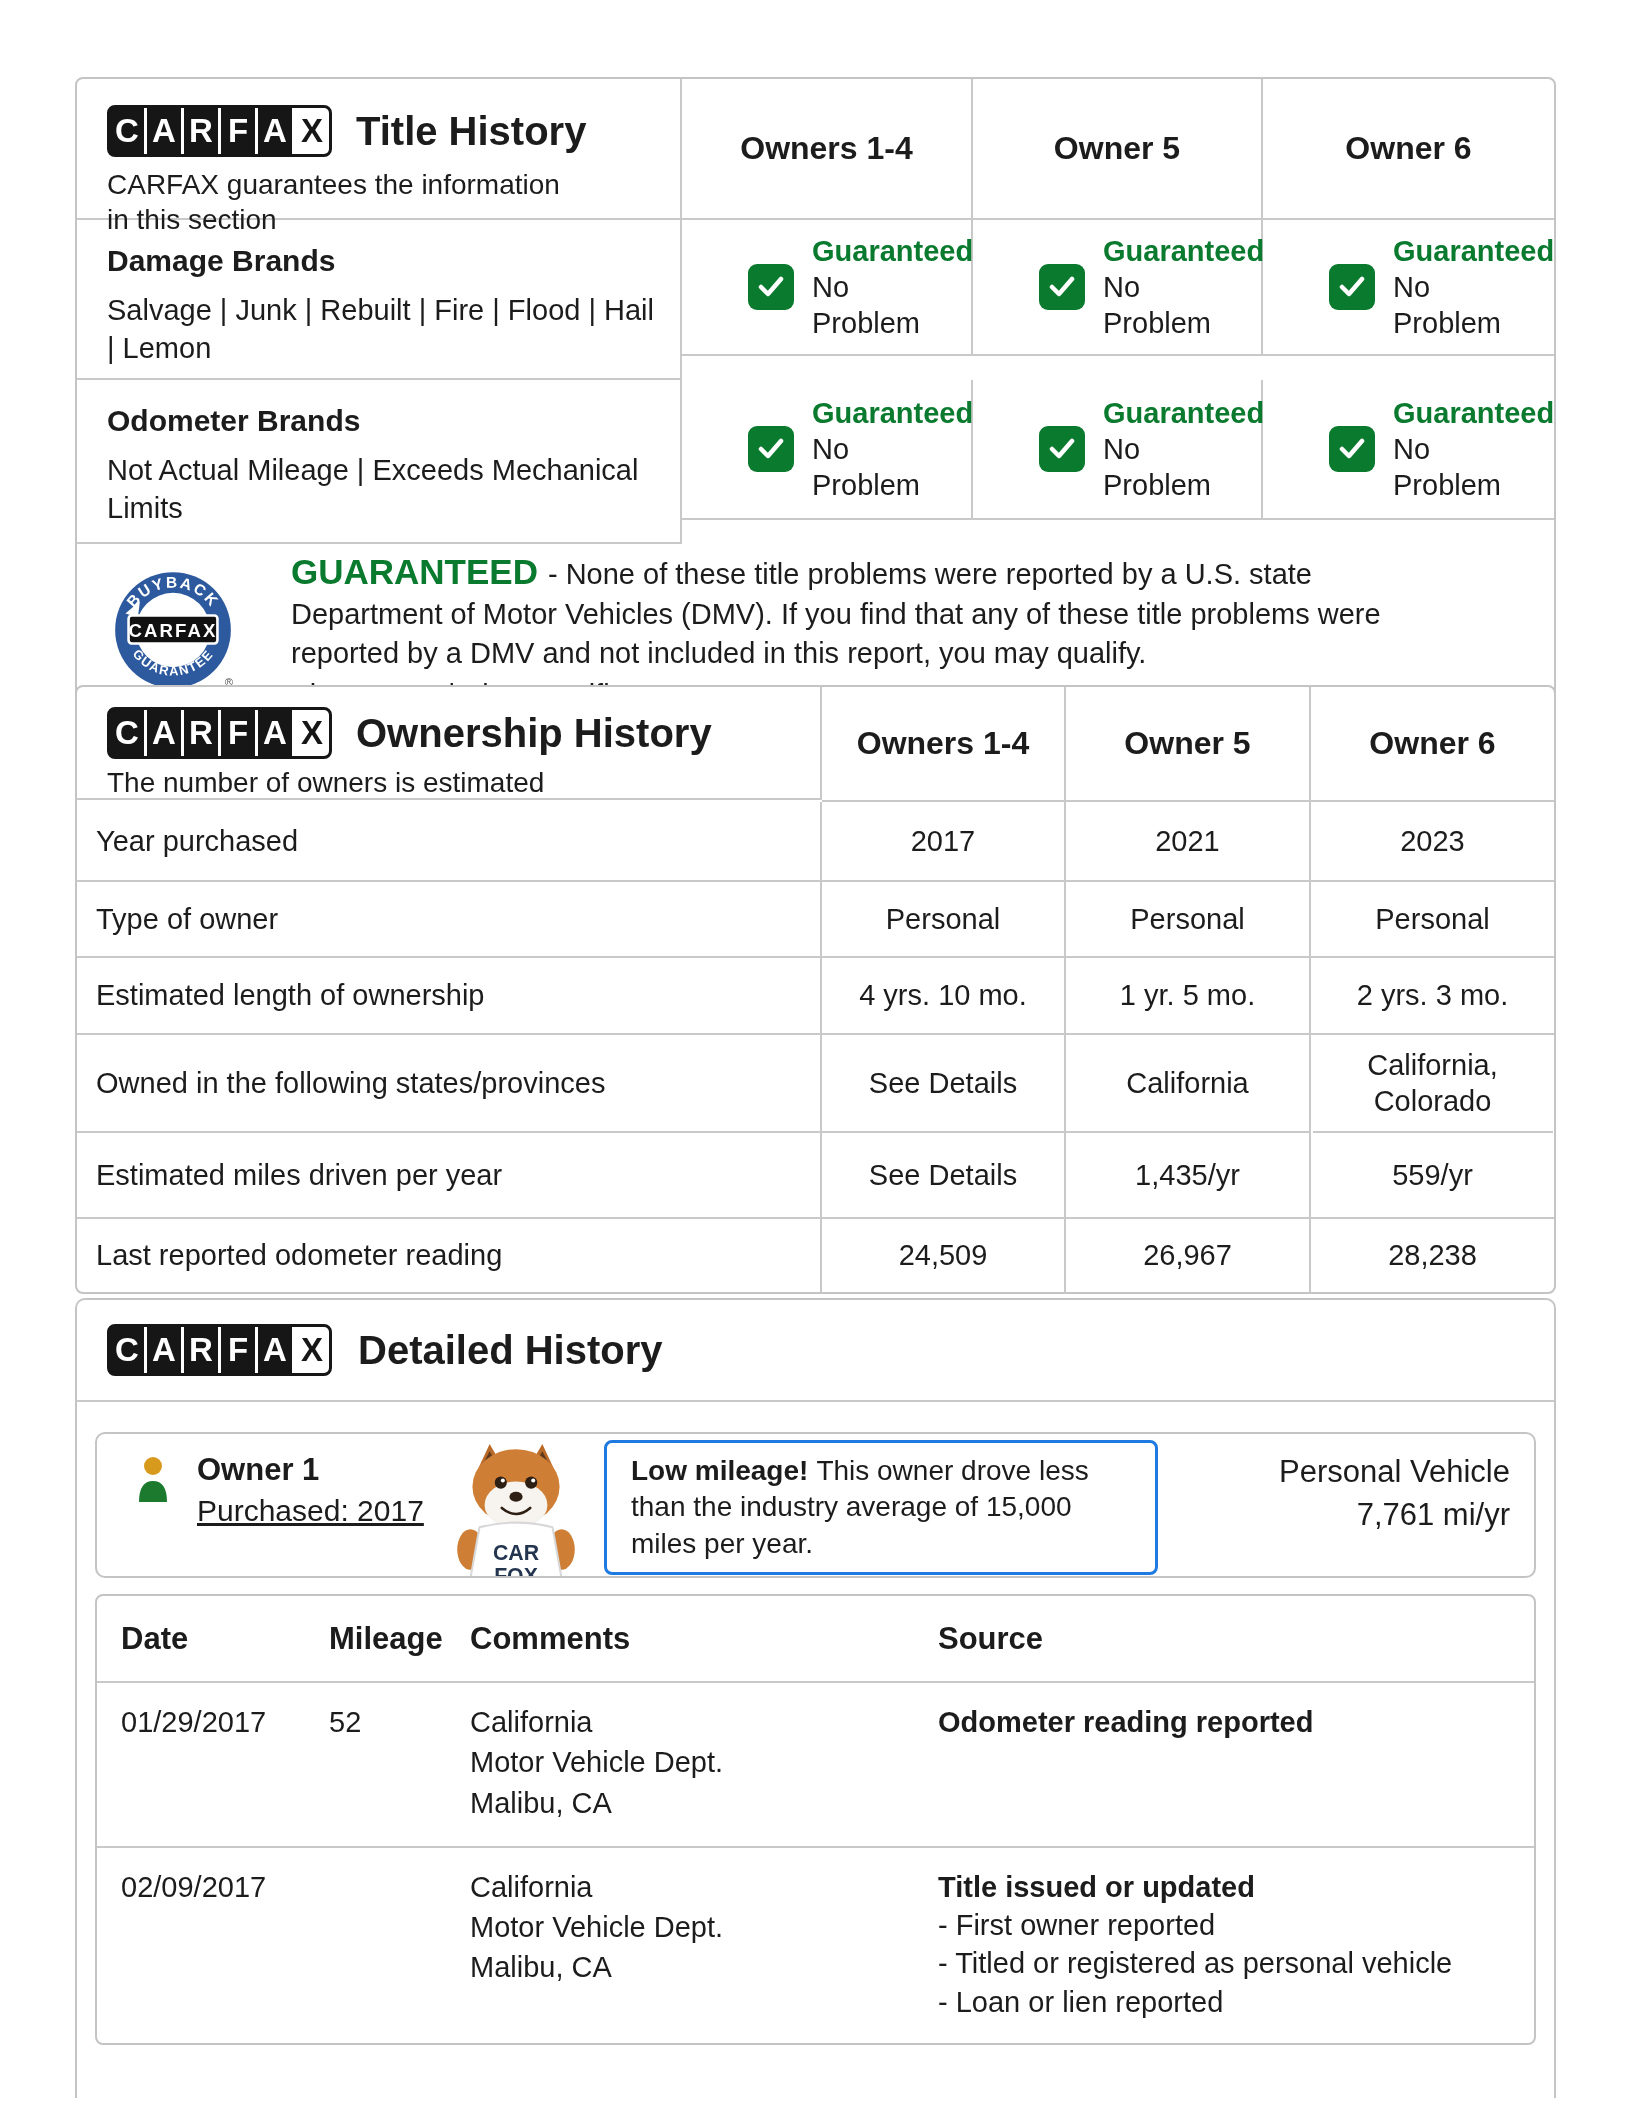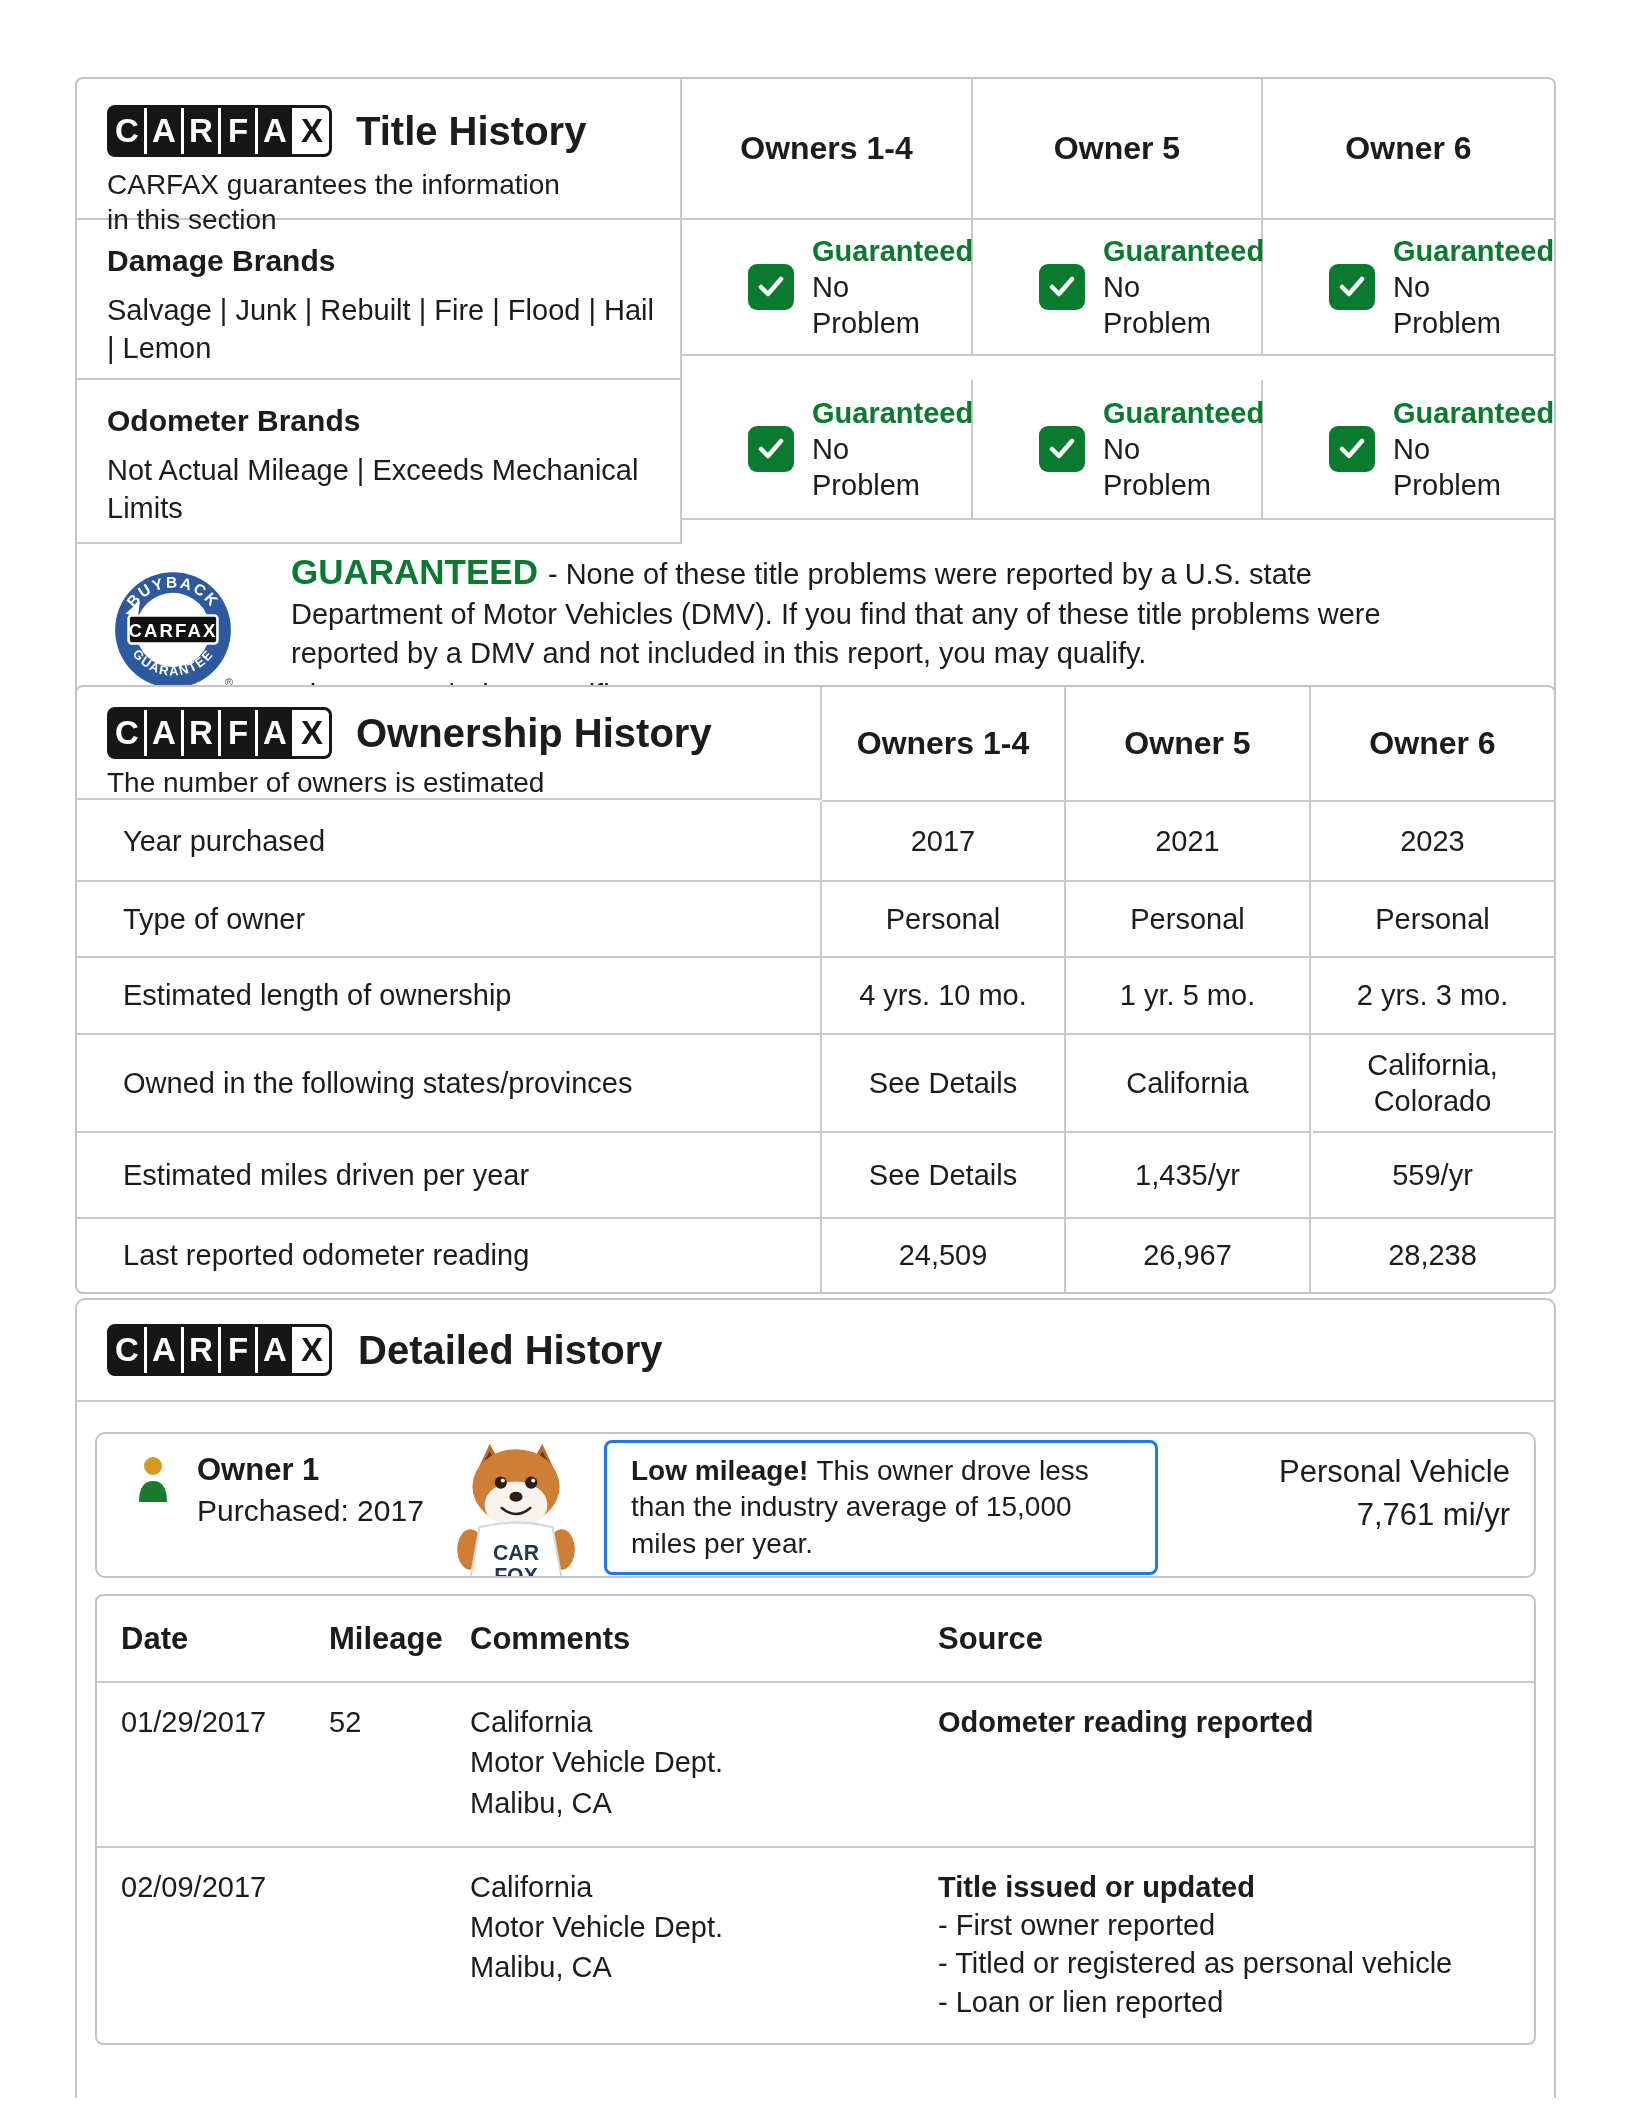--- a/index.html
+++ b/index.html
@@ -35,33 +35,33 @@
   .note-row{grid-column:1/5;display:flex;align-items:center;gap:56px;padding:18px 40px 18px 34px;height:172px;box-sizing:border-box;}
   .note-text{font-size:29px;line-height:1.35;max-width:1180px;}
   .note-strong{color:#0a7a2f;font-weight:bold;font-size:35px;margin-right:10px;}
   .note-links{margin-top:6px;font-size:29px;}
   .note-links span[data-name$="link"]{cursor:pointer;}
 
   
   #ownership-history{top:685px;}
   .oh-grid{display:grid;grid-template-columns:745px 244px 245px 243px;}
   .oh-hdr{display:flex;align-items:center;justify-content:center;font-size:32px;font-weight:bold;height:113px;}
-  .oh-label{display:flex;align-items:center;padding-left:46px;font-size:29px;}
+  .oh-label{display:flex;align-items:center;padding-left:19px;font-size:29px;}
   .oh-val{display:flex;align-items:center;justify-content:center;font-size:29px;text-align:center;line-height:1.25;padding:0 10px;}
   .r72{height:74px;}.r96{height:96px;}
 
   
   #detailed-history{top:1298px;height:798px;border-bottom:none;border-radius:10px 10px 0 0;}
   .dh-header{height:100px;border-bottom:2px solid #c9c9c9;display:flex;align-items:center;gap:26px;padding-left:30px;}
   .dh-title{font-size:40px;font-weight:bold;}
   .dh-body{padding:30px 18px 0;}
   .owner-card{position:relative;height:142px;border:2px solid #c4c4c4;border-radius:10px;overflow:hidden;}
   .owner-name{position:absolute;left:100px;top:18px;}
   .owner-name .n1{font-size:31px;font-weight:bold;}
-  .owner-name .n2{font-size:30px;margin-top:6px;}
+  .owner-name .n2{font-size:30px;margin-top:6px;text-decoration:underline;}
   .person-icon{position:absolute;left:38px;top:22px;}
   .fox{position:absolute;left:348px;top:4px;}
   .callout{position:absolute;left:507px;top:6px;width:500px;border:3px solid #1e7ae0;border-radius:8px;
            padding:10px 24px;font-size:28px;line-height:1.3;}
   .callout b{margin-right:8px;}
   .veh-block{position:absolute;right:24px;top:16px;text-align:right;font-size:31px;line-height:1.4;}
   .dh-table{margin-top:16px;border:2px solid #c4c4c4;border-radius:8px;overflow:hidden;}
   .t-row{display:grid;grid-template-columns:208px 141px 468px 1fr;padding-left:24px;}
   .t-head{height:85px;align-items:center;border-bottom:2px solid #c9c9c9;font-size:31px;font-weight:bold;}
   .t-data{padding-top:20px;padding-bottom:22px;font-size:29px;line-height:1.32;border-bottom:2px solid #c9c9c9;}

